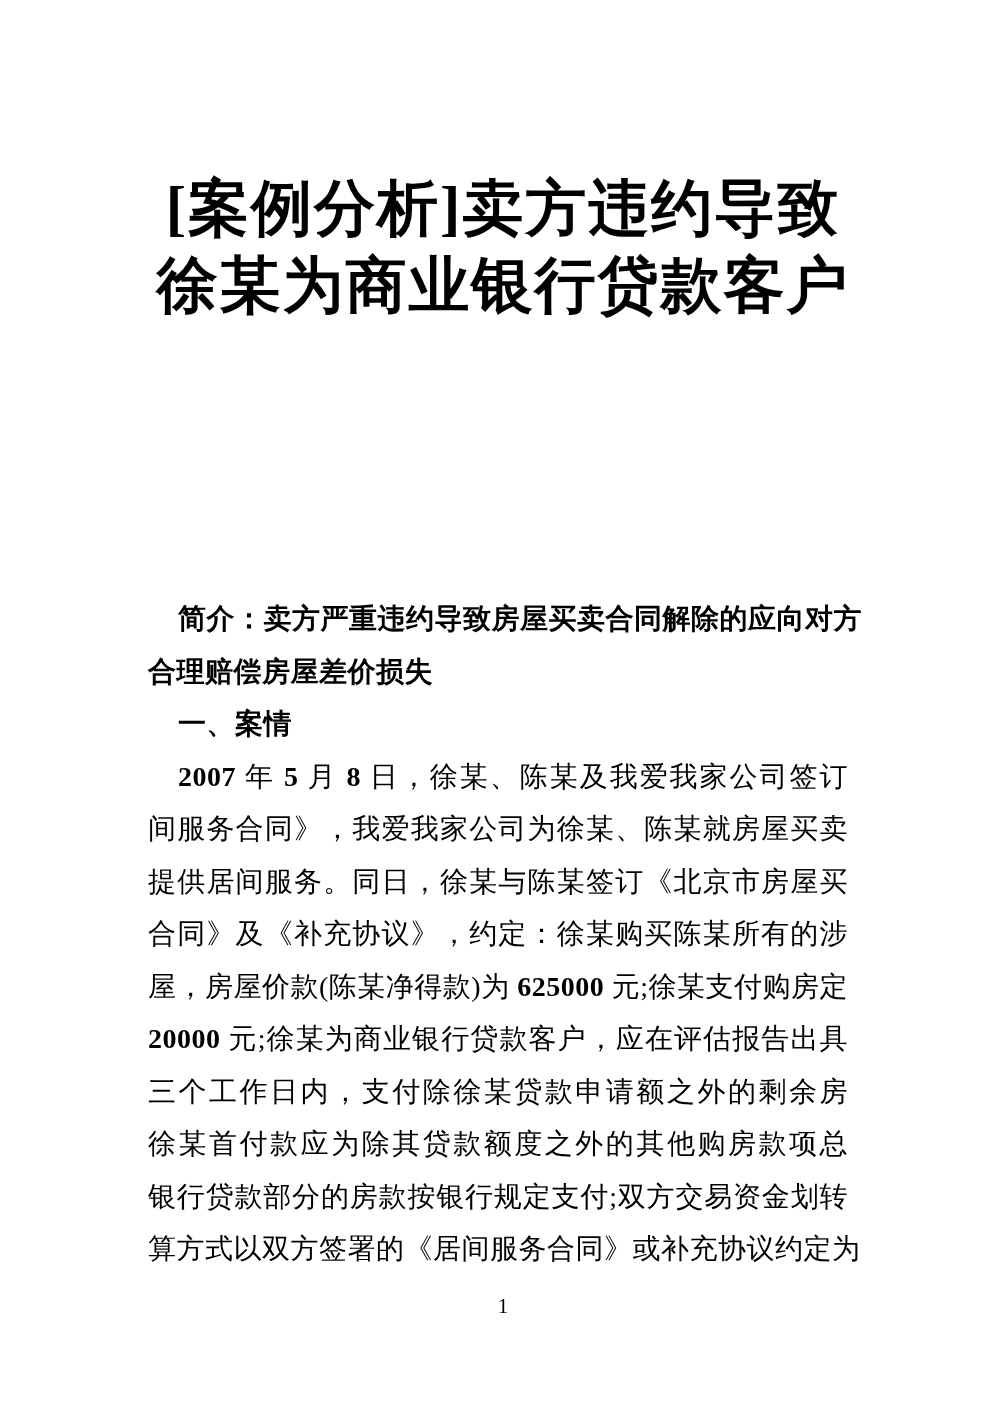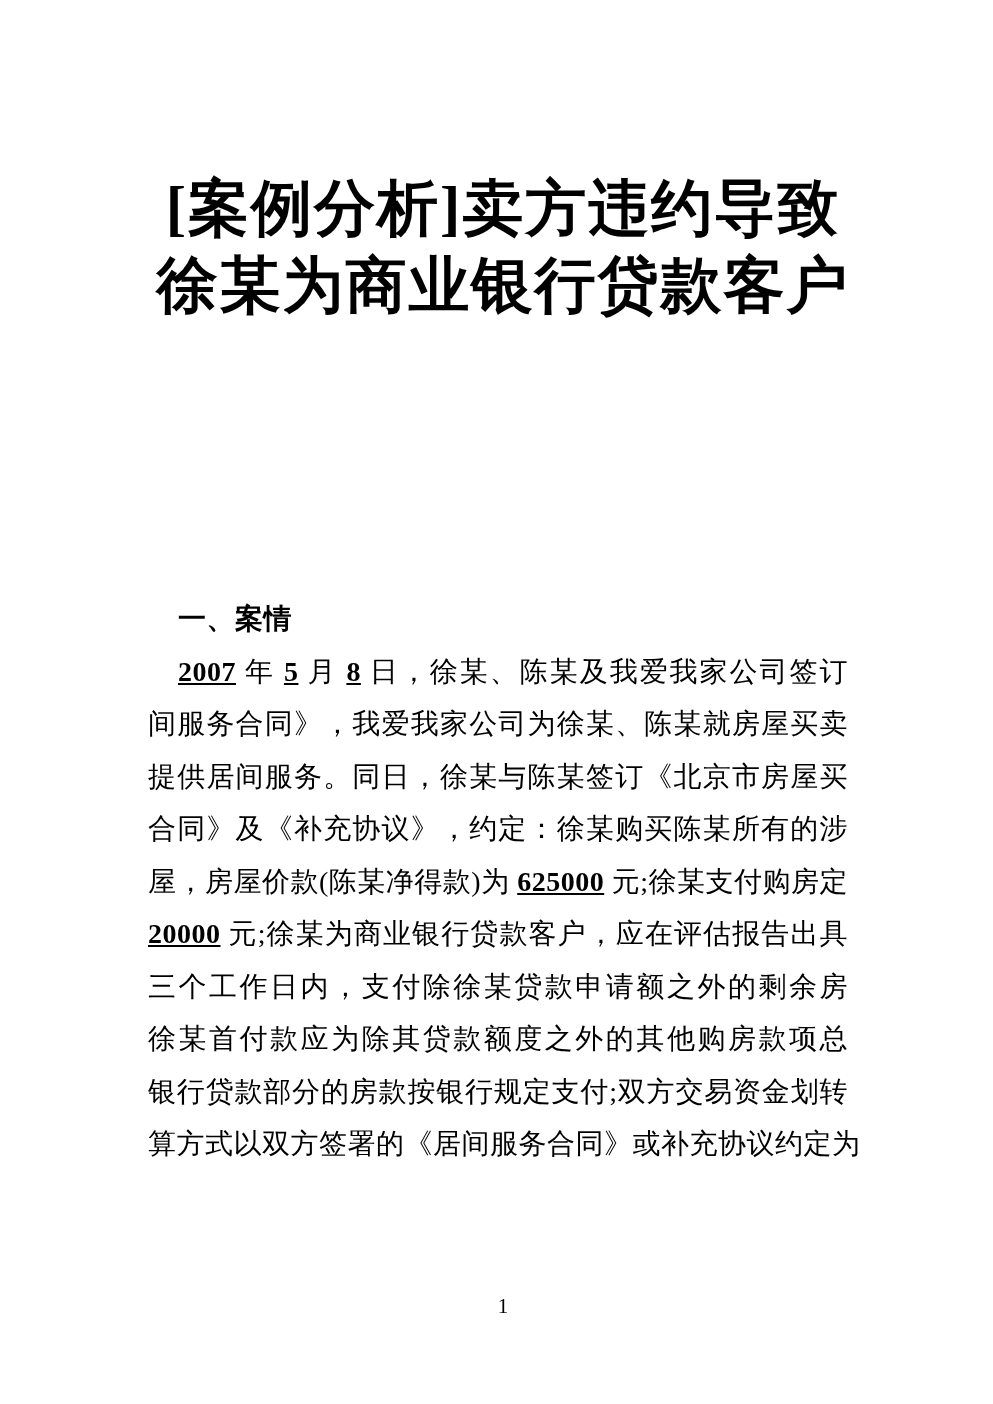--- a/index.html
+++ b/index.html
@@ -55,21 +55,20 @@
     padding-left: 30px;
   }
   .body-line.fill {
     white-space: normal;
     text-align: justify;
     text-align-last: justify;
     overflow: hidden;
   }
   .body-line b {
     font-weight: bold;
-    text-decoration: underline;
   }
   .page-footer {
     position: absolute;
     top: 1294px;
     left: 0;
     width: 100%;
     text-align: center;
     font-size: 21px;
     line-height: 24px;
   }
@@ -79,20 +78,22 @@
 
 <div class="page">
 
   <h1 class="doc-title">
     <span class="title-line">[案例分析]卖方违约导致</span>
     <span class="title-line">徐某为商业银行贷款客户</span>
   </h1>
 
   <div class="doc-body" id="doc-body">
 
+  <p class="body-line bold indent">简介：卖方严重违约导致房屋买卖合同解除的应向对方</p>
+      <p class="body-line bold">合理赔偿房屋差价损失</p>
       <p class="body-line bold indent">一、案情</p>
       <p class="body-line indent fill"><b>2007</b> 年 <b>5</b> 月 <b>8</b> 日，徐某、陈某及我爱我家公司签订《居</p>
       <p class="body-line fill">间服务合同》，我爱我家公司为徐某、陈某就房屋买卖事宜</p>
       <p class="body-line fill">提供居间服务。同日，徐某与陈某签订《北京市房屋买卖</p>
       <p class="body-line fill">合同》及《补充协议》，约定：徐某购买陈某所有的涉案房</p>
       <p class="body-line fill">屋，房屋价款(陈某净得款)为 <b>625000</b> 元;徐某支付购房定金</p>
       <p class="body-line fill"><b>20000</b> 元;徐某为商业银行贷款客户，应在评估报告出具后</p>
       <p class="body-line fill">三个工作日内，支付除徐某贷款申请额之外的剩余房款，</p>
       <p class="body-line fill">徐某首付款应为除其贷款额度之外的其他购房款项总和，</p>
       <p class="body-line fill">银行贷款部分的房款按银行规定支付;双方交易资金划转结</p>

